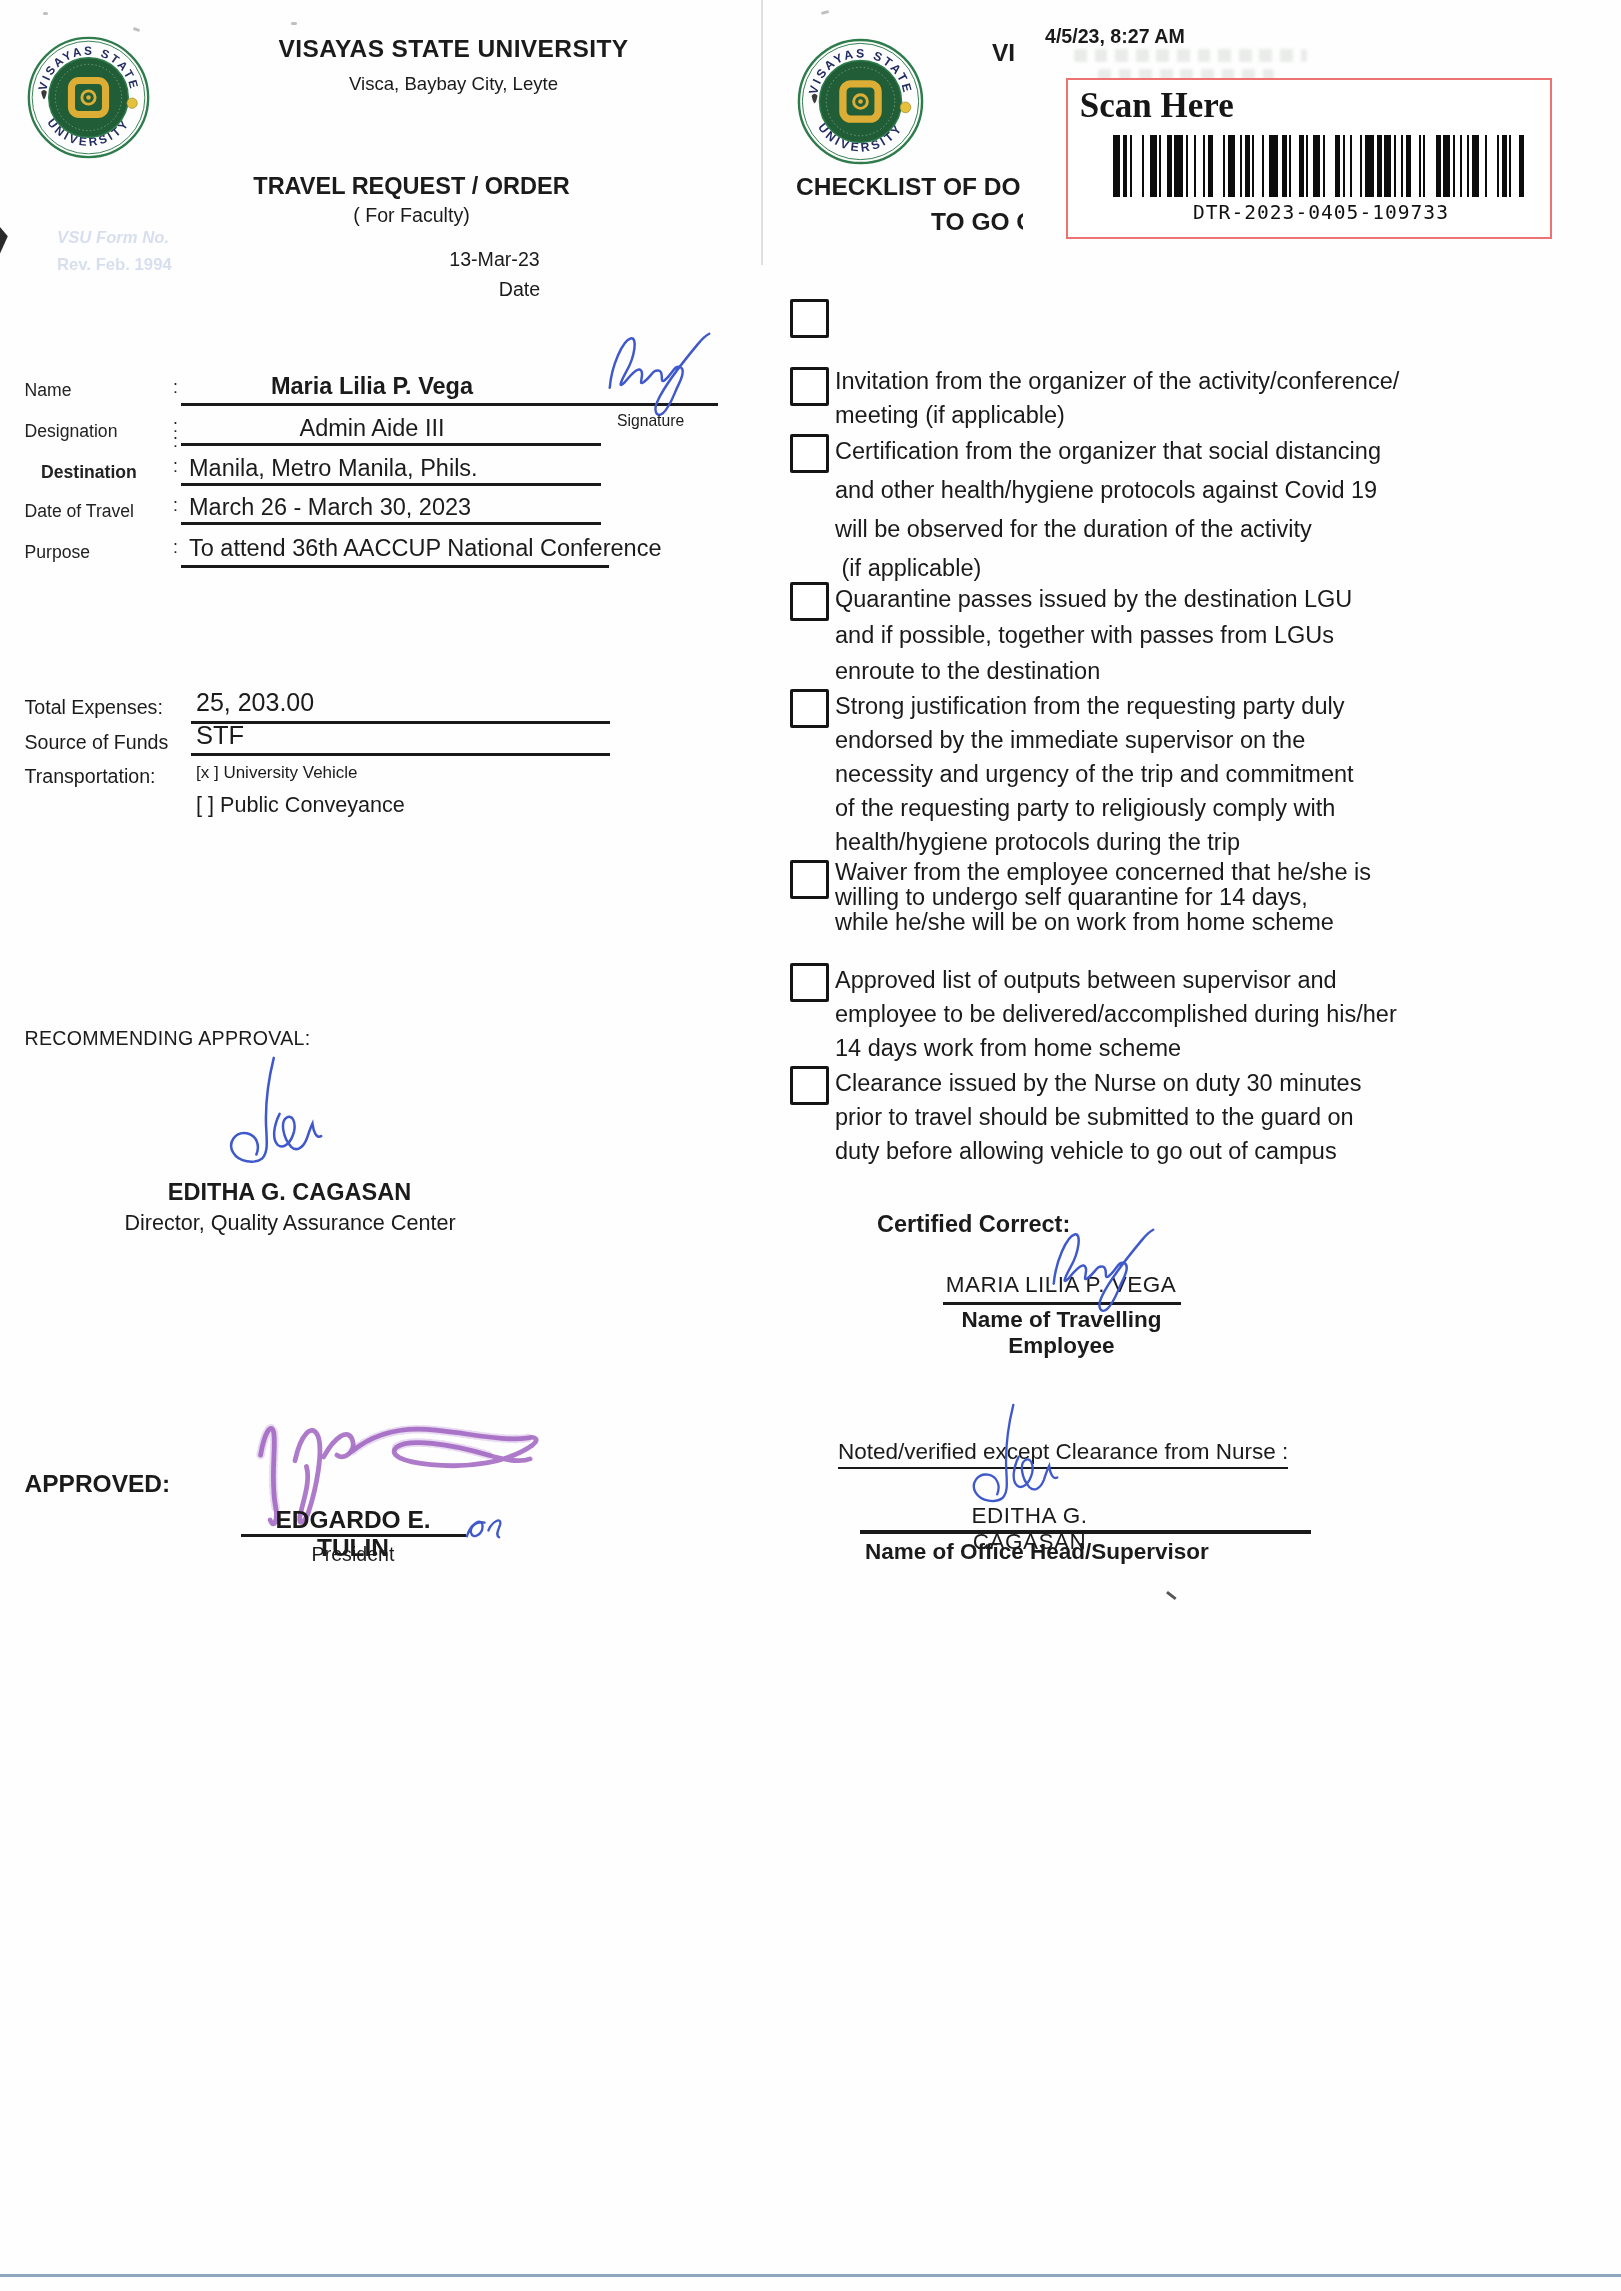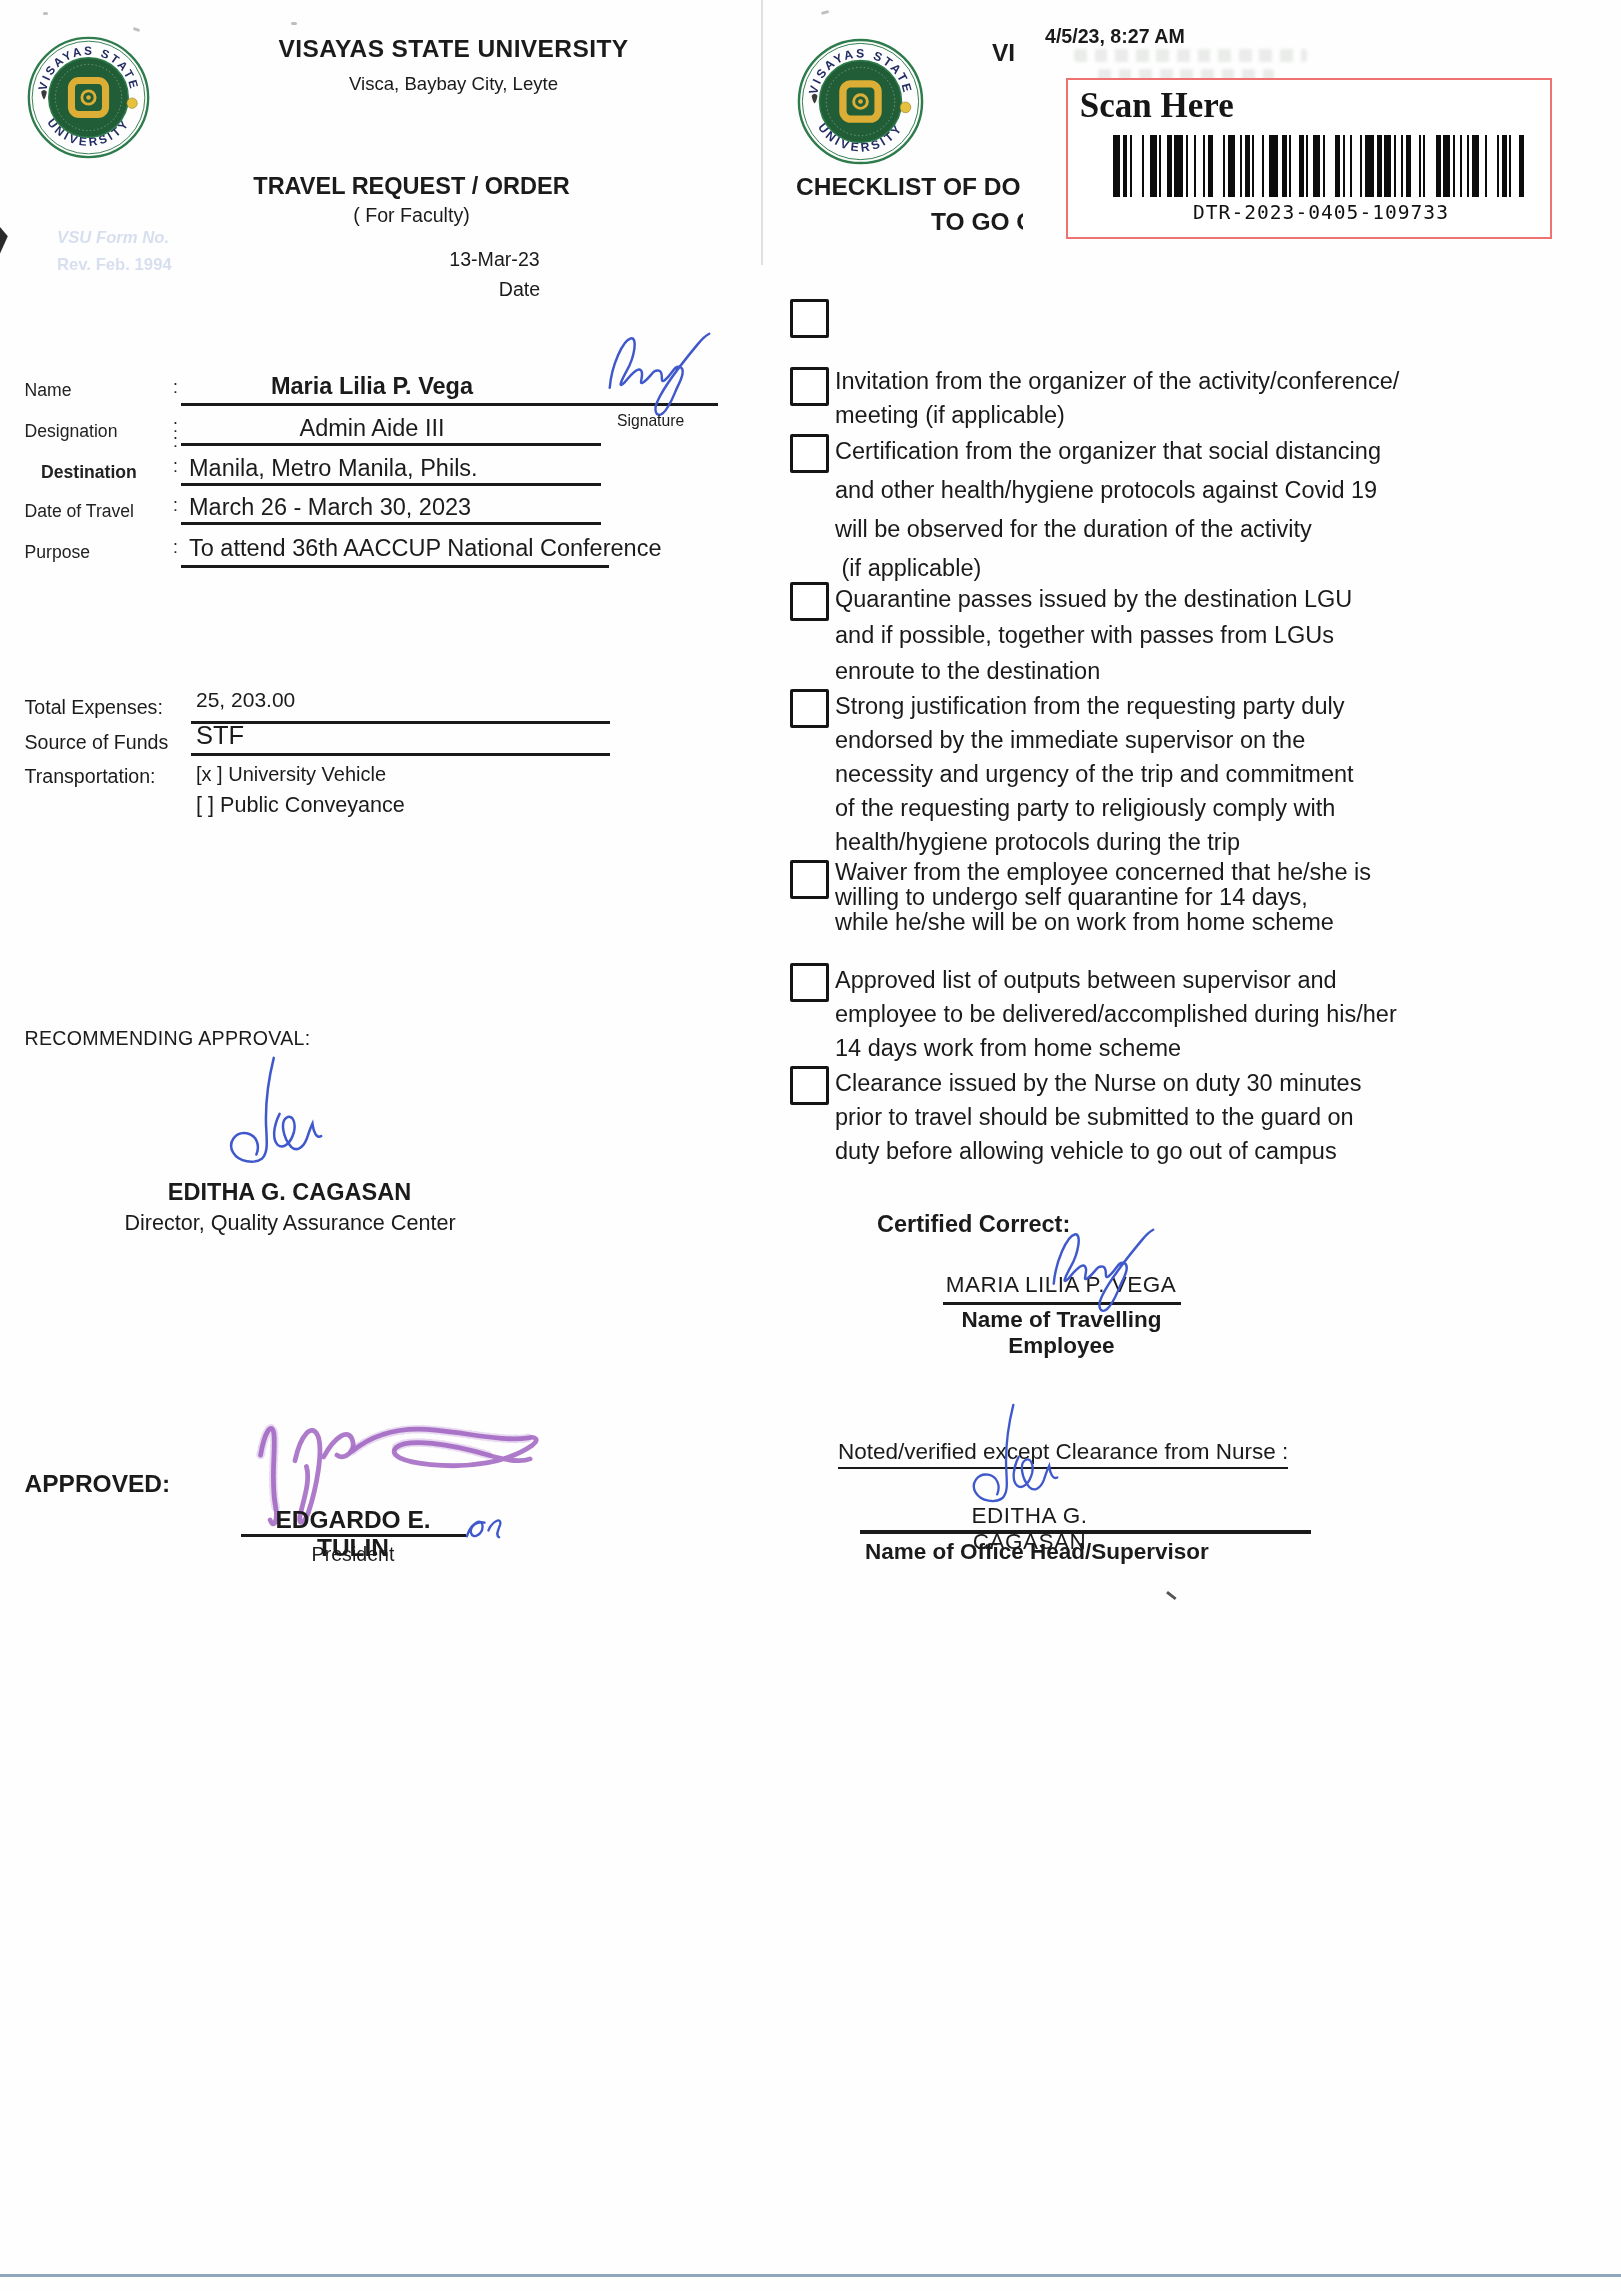--- a/index.html
+++ b/index.html
@@ -110,29 +110,29 @@
   <div class="abs lbl" style="left:173px;top:537px;">:</div>
   <div class="abs val" style="left:189px;top:535px;white-space:nowrap;">To attend 36th AACCUP National Conference</div>
   <div class="abs uline" style="left:181px;top:565px;width:428px;"></div>
 
   <svg class="abs sig" style="left:600px;top:329px;" width="118" height="90" viewBox="0 0 120 95">
       <use href="#sig-vega"></use>
     </svg>
   <div class="abs" style="left:617px;top:412px;font-size:15.7px;">Signature</div>
 
   <div class="abs" style="left:24.5px;top:696px;font-size:19.6px;">Total Expenses:</div>
-  <div class="abs" style="left:196px;top:688px;font-size:21px;">25, 203.00</div>
+  <div class="abs" style="left:196px;top:688px;font-size:25px;">25, 203.00</div>
   <div class="abs uline" style="left:191px;top:721px;width:419px;"></div>
 
   <div class="abs" style="left:24.5px;top:731px;font-size:19.6px;">Source of Funds</div>
   <div class="abs" style="left:196px;top:721px;font-size:25.5px;">STF</div>
   <div class="abs uline" style="left:191px;top:753px;width:419px;"></div>
 
   <div class="abs" style="left:24.5px;top:765px;font-size:19.6px;">Transportation:</div>
-  <div class="abs" style="left:196px;top:763px;font-size:20px;">[x ] University Vehicle</div>
+  <div class="abs" style="left:196px;top:763px;font-size:17px;">[x ] University Vehicle</div>
   <div class="abs" style="left:196px;top:792px;font-size:21.6px;">[ ] Public Conveyance</div>
 
   <div class="abs" style="left:24.5px;top:1027px;font-size:19.6px;letter-spacing:0.3px;">RECOMMENDING APPROVAL:</div>
   <svg class="abs sig" style="left:211px;top:1054px;" width="113" height="116" viewBox="0 0 115 120">
       <use href="#sig-cagasan"></use>
     </svg>
   <div class="abs ctr bold" style="left:127px;top:1179px;width:325px;font-size:23.5px;">EDITHA G. CAGASAN</div>
   <div class="abs ctr" style="left:98px;top:1210px;width:384px;font-size:21.6px;">Director, Quality Assurance Center</div>
 
   <div class="abs bold" style="left:24.5px;top:1470px;font-size:24.5px;">APPROVED:</div>

